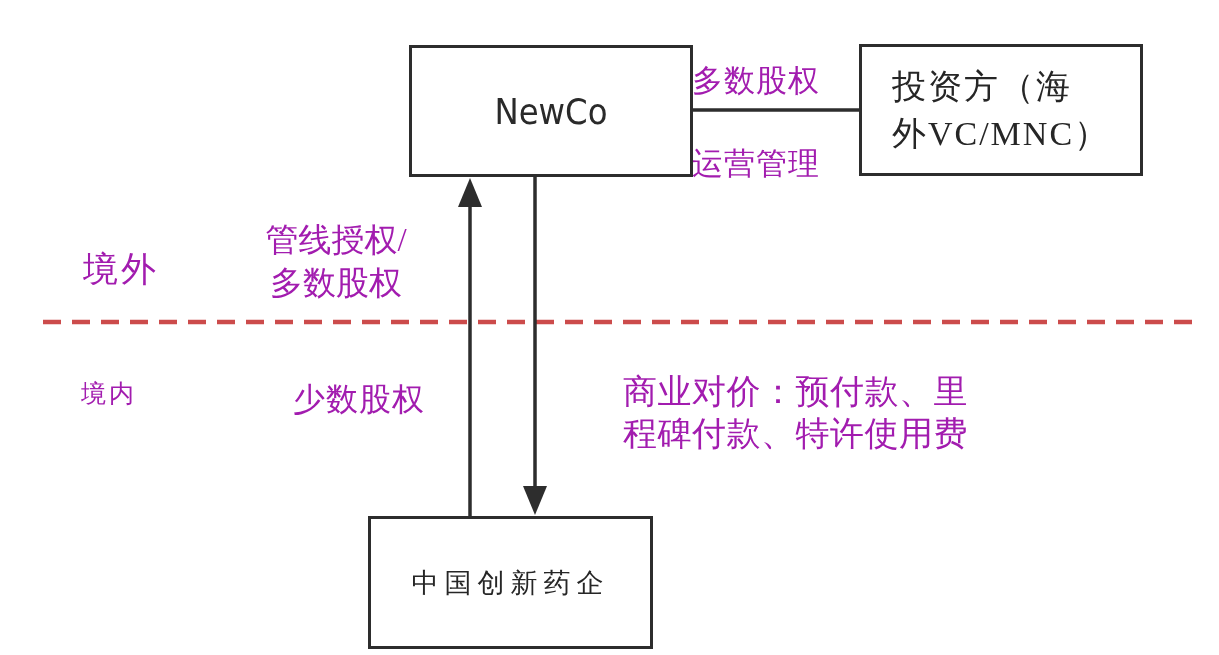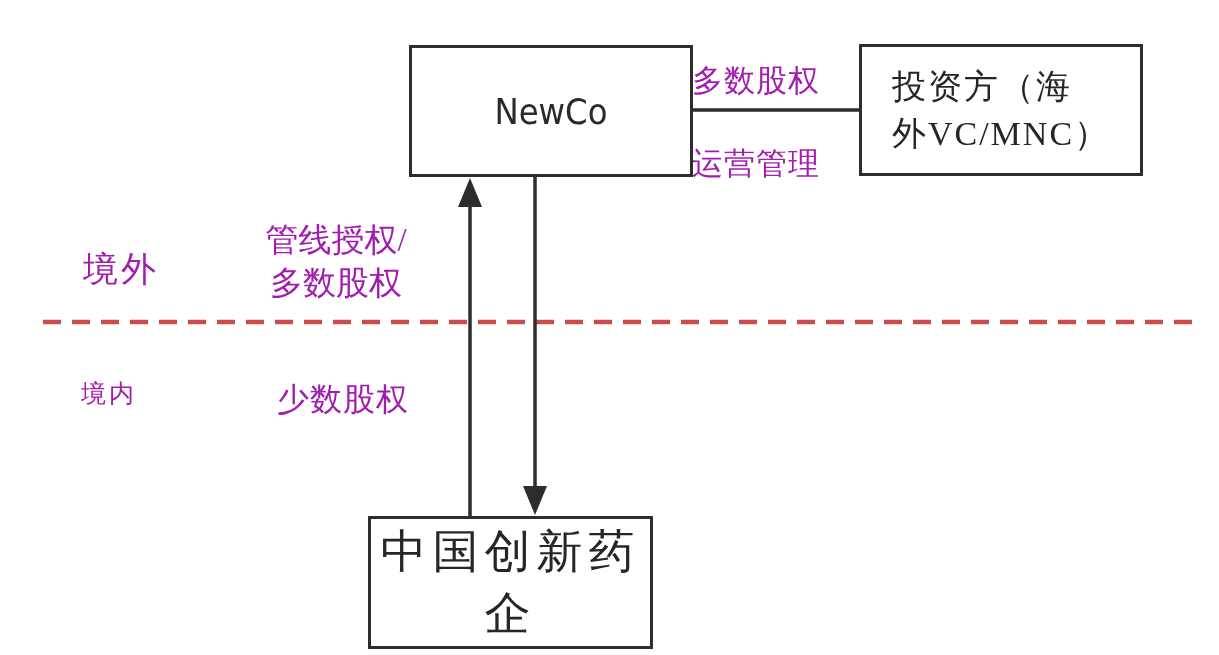--- a/index.html
+++ b/index.html
@@ -47,41 +47,41 @@
     width: 284px; height: 132px;
     font-size: 34px;
     line-height: 47px;
     letter-spacing: 2px;
     font-family: Liberation Serif, serif;
   }
   .node-investor .inner { text-align: left; }
   .node-pharma {
     left: 368px; top: 516px;
     width: 285px; height: 133px;
-    font-size: 46px;
+    font-size: 27px;
     letter-spacing: 6px;
   }
   .lbl {
     position: absolute;
     white-space: nowrap;
     font-size: 33px;
     color: #a21caf;
   }
   .lbl-offshore { left: 83px;  top: 246px; font-size: 35px; letter-spacing: 3px; }
   .lbl-onshore  { left: 81px;  top: 377px; font-size: 25px; letter-spacing: 3px; }
   .lbl-majority { left: 692px; top: 60px;  font-size: 31px; letter-spacing: 1px; }
   .lbl-ops      { left: 692px; top: 143px; font-size: 31px; letter-spacing: 1px; text-align: right; }
   .lbl-pipeline {
     left: 250px; top: 219px;
     width: 172px;
     text-align: center;
     line-height: 43px;
     white-space: nowrap;
   }
-  .lbl-minority { left: 277px; top: 378px; font-size: 32px; letter-spacing: 1px; }
+  .lbl-minority { left: 293px; top: 378px; font-size: 32px; letter-spacing: 1px; }
   .lbl-commercial {
     left: 623px; top: 371px;
     font-size: 34px;
     line-height: 42px;
     text-align: left;
     letter-spacing: 0.5px;
   }
 </style>
 </head>
 <body>
@@ -125,14 +125,18 @@
     <div>管线授权/</div>
     <div>多数股权</div>
   </div>
 
   <div class="lbl lbl-minority">少数股权</div>
 
   <div class="lbl lbl-offshore">境外</div>
 
   <div class="lbl lbl-onshore">境内</div>
 
+  <div class="lbl lbl-commercial">
+    <div>商业对价：预付款、里</div>
+    <div>程碑付款、特许使用费</div>
+  </div>
 
 </div>
 
 </body></html>

